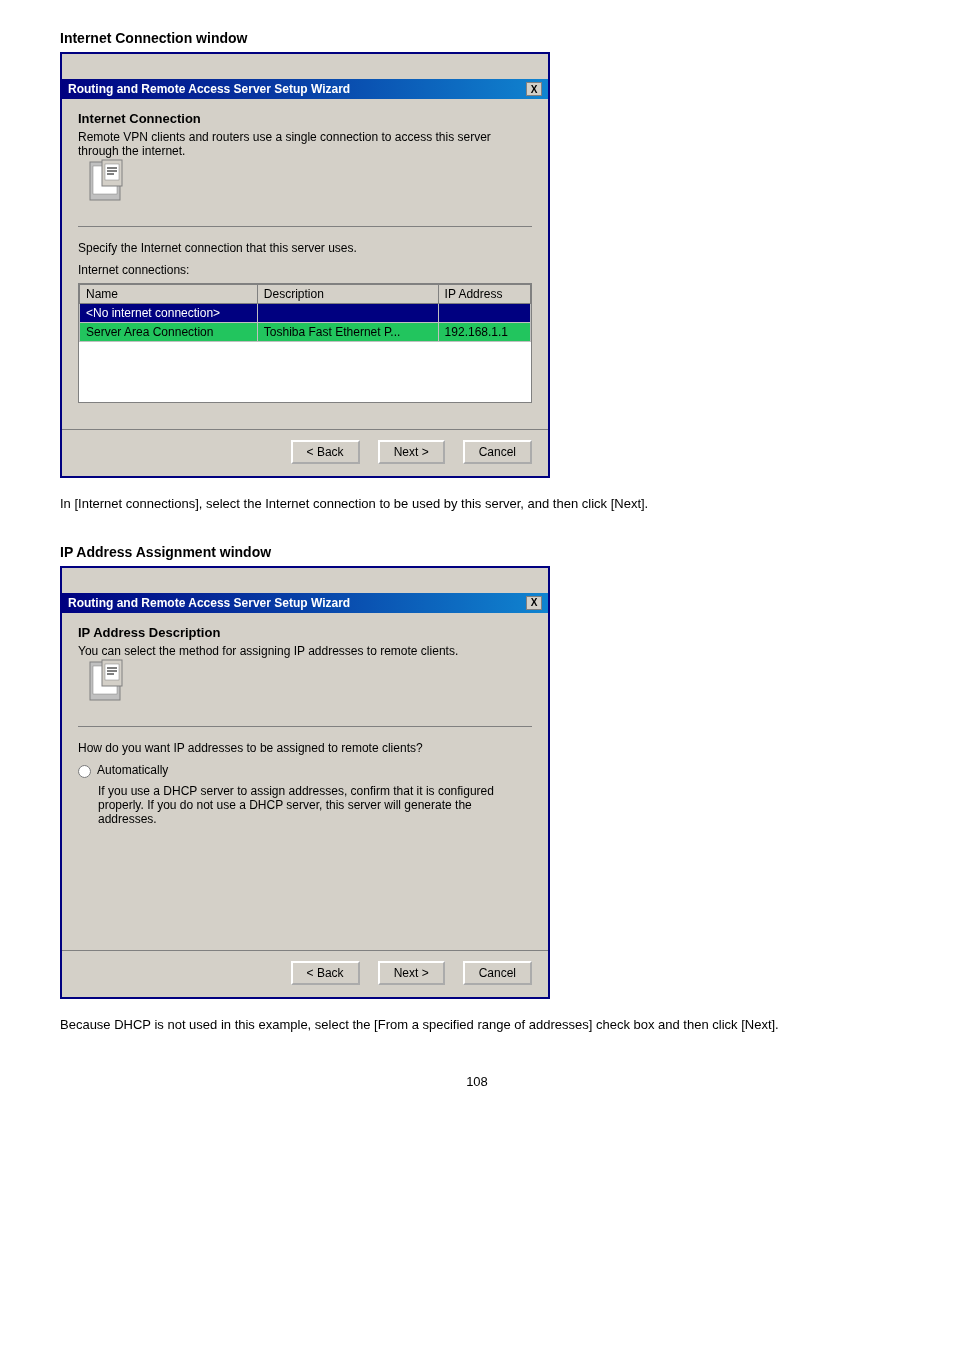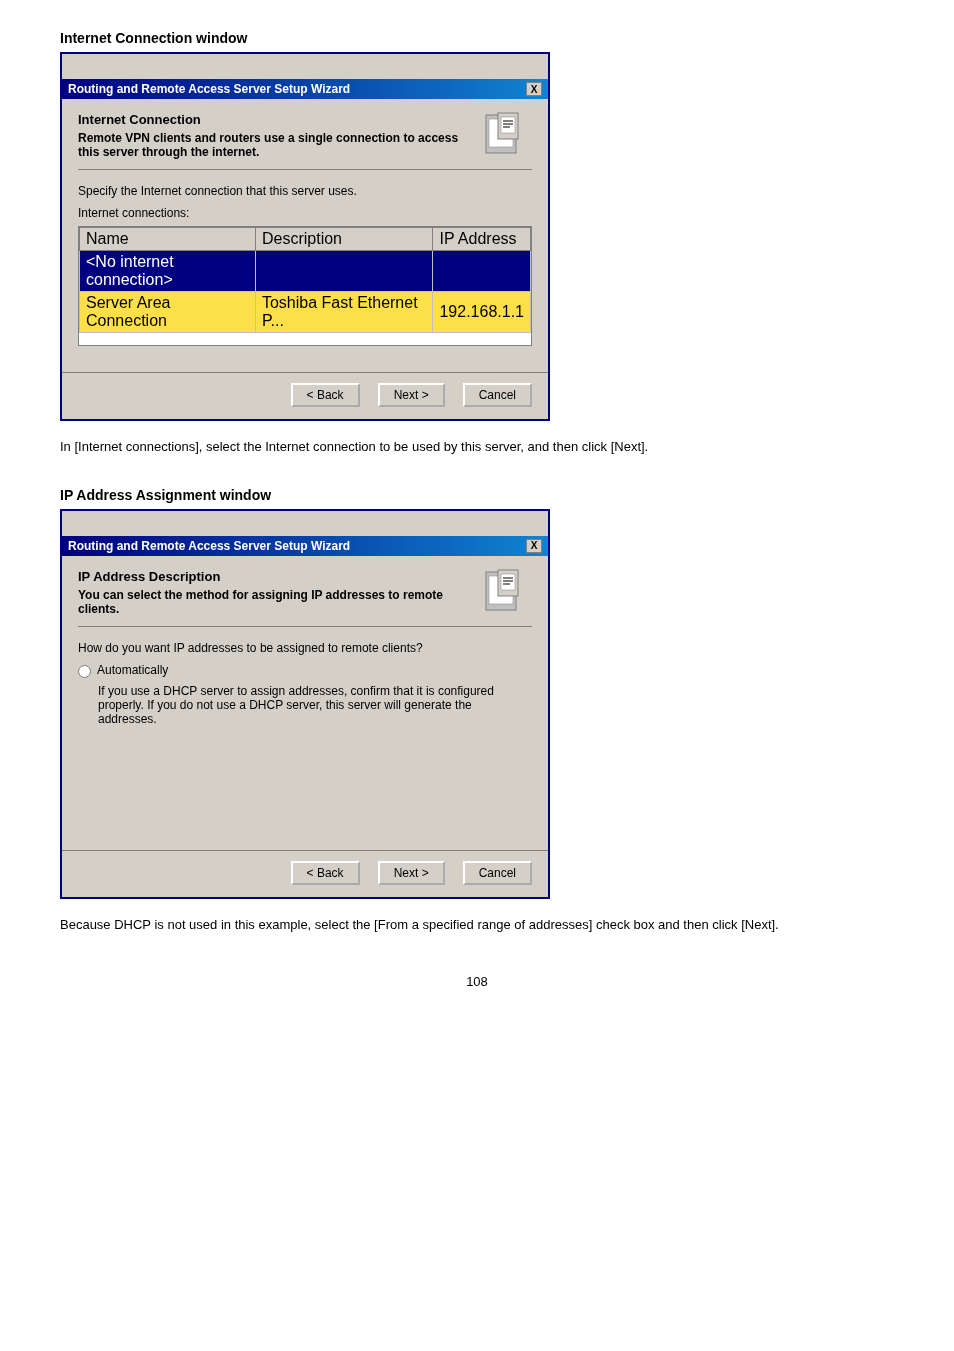--- a/index.html
+++ b/index.html
@@ -54,40 +54,40 @@
     }
 
     .dialog-body {
       padding: 12px 16px;
       background: #d4d0c8;
     }
 
     .dialog-header-section {
       display: flex;
       justify-content: space-between;
-      align-items: flex-end;
+      align-items: flex-start;
       margin-bottom: 14px;
-      padding-bottom: 10px;
+      padding-bottom: 20px;
       border-bottom: 1px solid #808080;
+      flex-direction: column;
     }
 
     .dialog-header-text {
       flex: 1;
     }
 
     .dialog-header-title {
       font-weight: bold;
       font-size: 13px;
       margin-bottom: 4px;
     }
 
     .dialog-header-desc {
       font-size: 12px;
       color: #000;
-      font-weight: bold;
     }
 
     .dialog-icon {
       width: 48px;
       height: 48px;
       margin-left: 10px;
       flex-shrink: 0;
     }
 
     .dialog-icon svg {
@@ -102,24 +102,24 @@
 
     .dialog-sublabel {
       font-size: 12px;
       margin-bottom: 6px;
     }
 
     
     .connections-table {
       width: 100%;
       border-collapse: collapse;
-      background: #fde047;
+      background: #22c55e;
       border: 1px solid #808080;
       margin-bottom: 14px;
-      font-size: 16px;
+      font-size: 12px;
     }
 
     .connections-table th {
       background: #d4d0c8;
       border: 1px solid #808080;
       padding: 2px 6px;
       text-align: left;
       font-weight: normal;
     }
 

